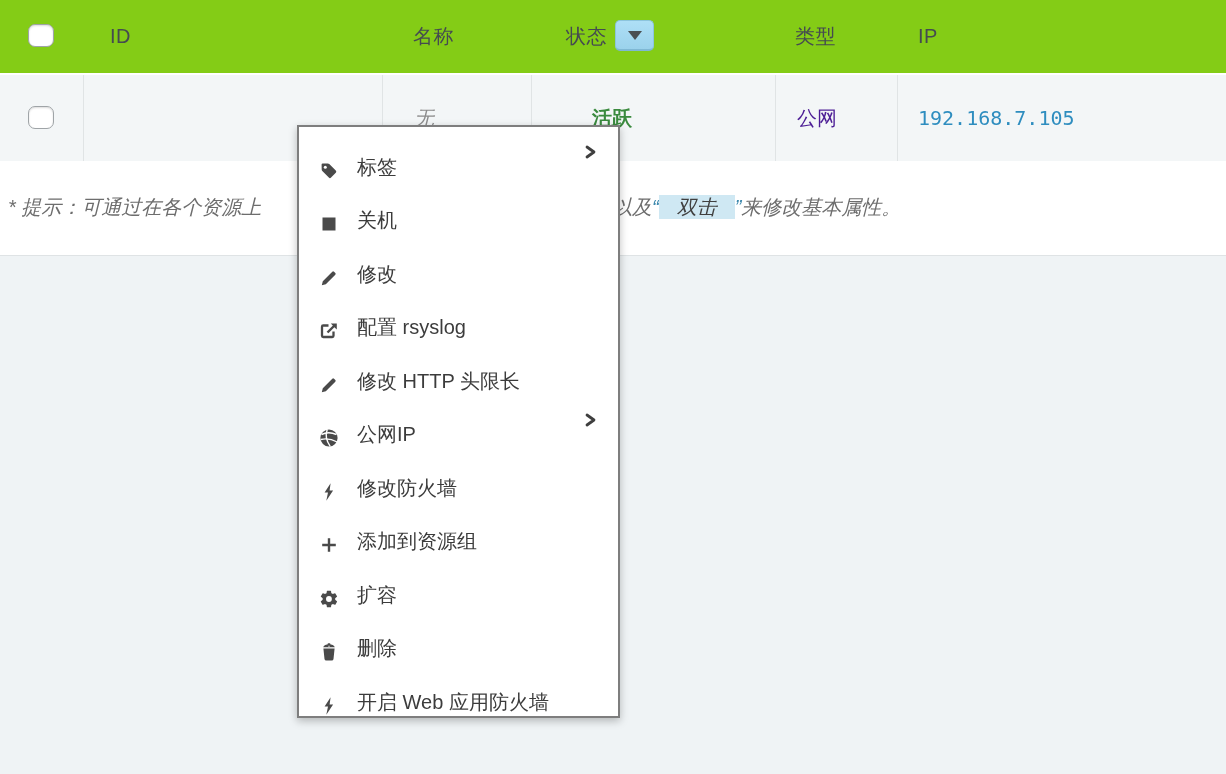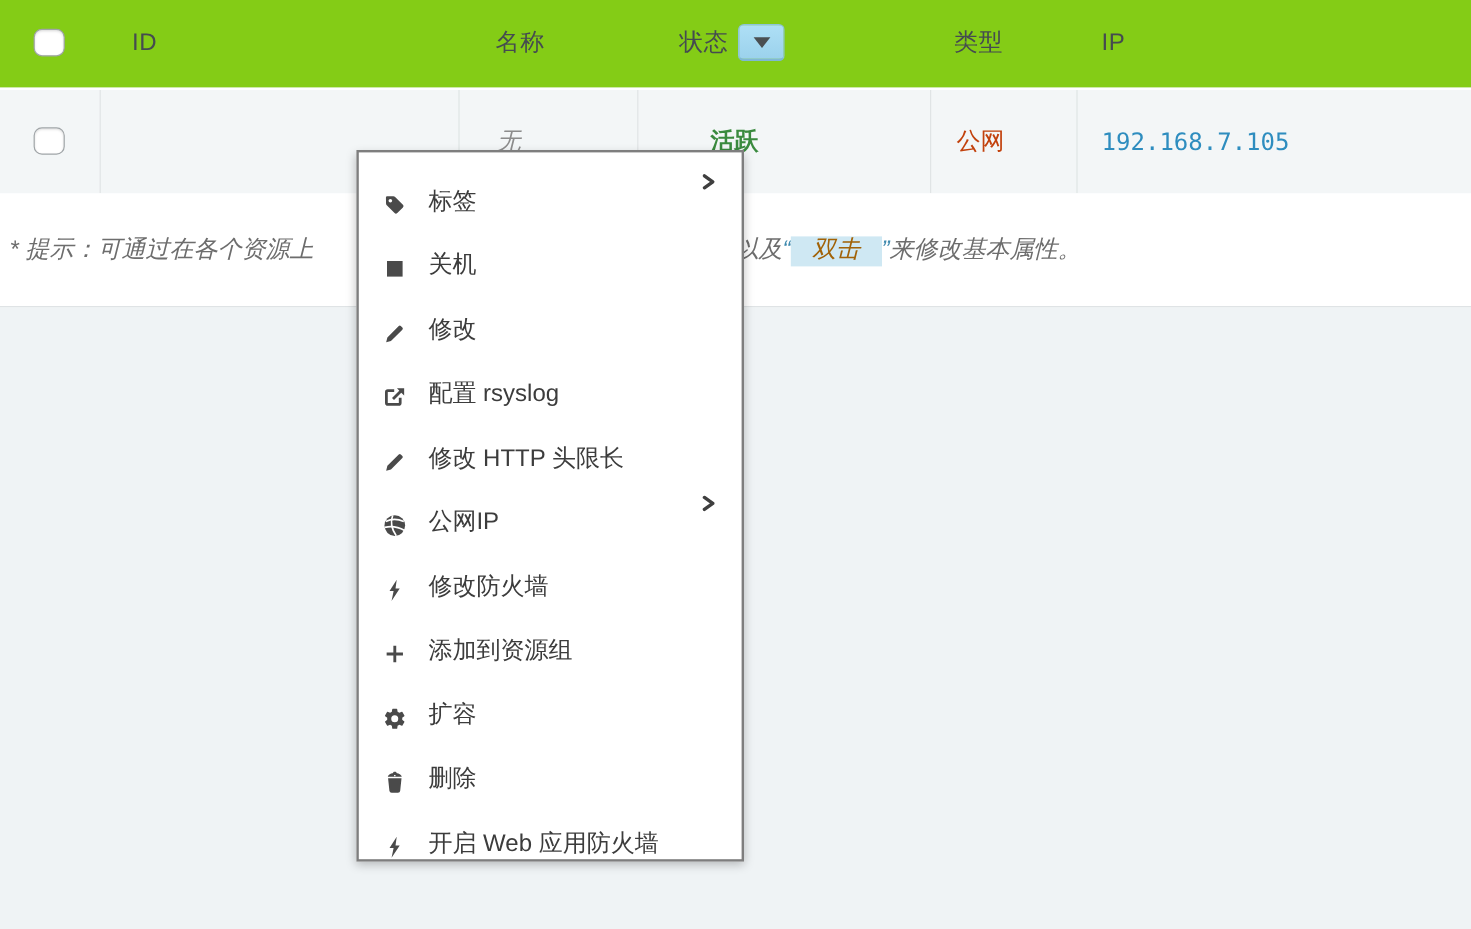--- a/index.html
+++ b/index.html
@@ -61,35 +61,35 @@
   }
   .status-halo {
     position:absolute; left:554px; top:105px; width:27px; height:27px;
     background:#d2e7ca; border-radius:50%;
   }
   .status-dot {
     position:absolute; left:5px; top:5px; width:17px; height:17px;
     background:#4b9b4f; border-radius:50%;
   }
   .status-text { color:#3a8a3e; }
-  .type-text { color:#c2410c;text-align:center; }
+  .type-text { color:#4c1d95;text-align:center; }
 
   
   .hint-strip {
     position:absolute; left:0; top:161px; width:1226px; height:95px;
     background:#fff; border-bottom:1px solid #dfe3e5;
   }
   .hint-text {
     position:absolute; top:33px; font-size:20px; font-style:italic;
     color:#6d6d6d; white-space:nowrap;
   }
   .hint-left { left:8px; }
   .hint-right { left:612px; }
   .q { color:#3d89ae; }
-  .hl { color:#a16207; background:#cfe8f3; padding:1px 18px;font-family:Liberation Mono, monospace; }
+  .hl { color:#404040; background:#cfe8f3; padding:1px 18px; }
 
   
   .ctx-menu {
     position:absolute; left:297px; top:125px; width:323px; height:593px;
     background:#fff; border:2px solid #7e7e7e;
     box-shadow:0 3px 8px rgba(0,0,0,0.25);
     display:flex; flex-direction:column; z-index:10;
   }
   .ctx-item {
     flex:1; display:flex; align-items:flex-end;

